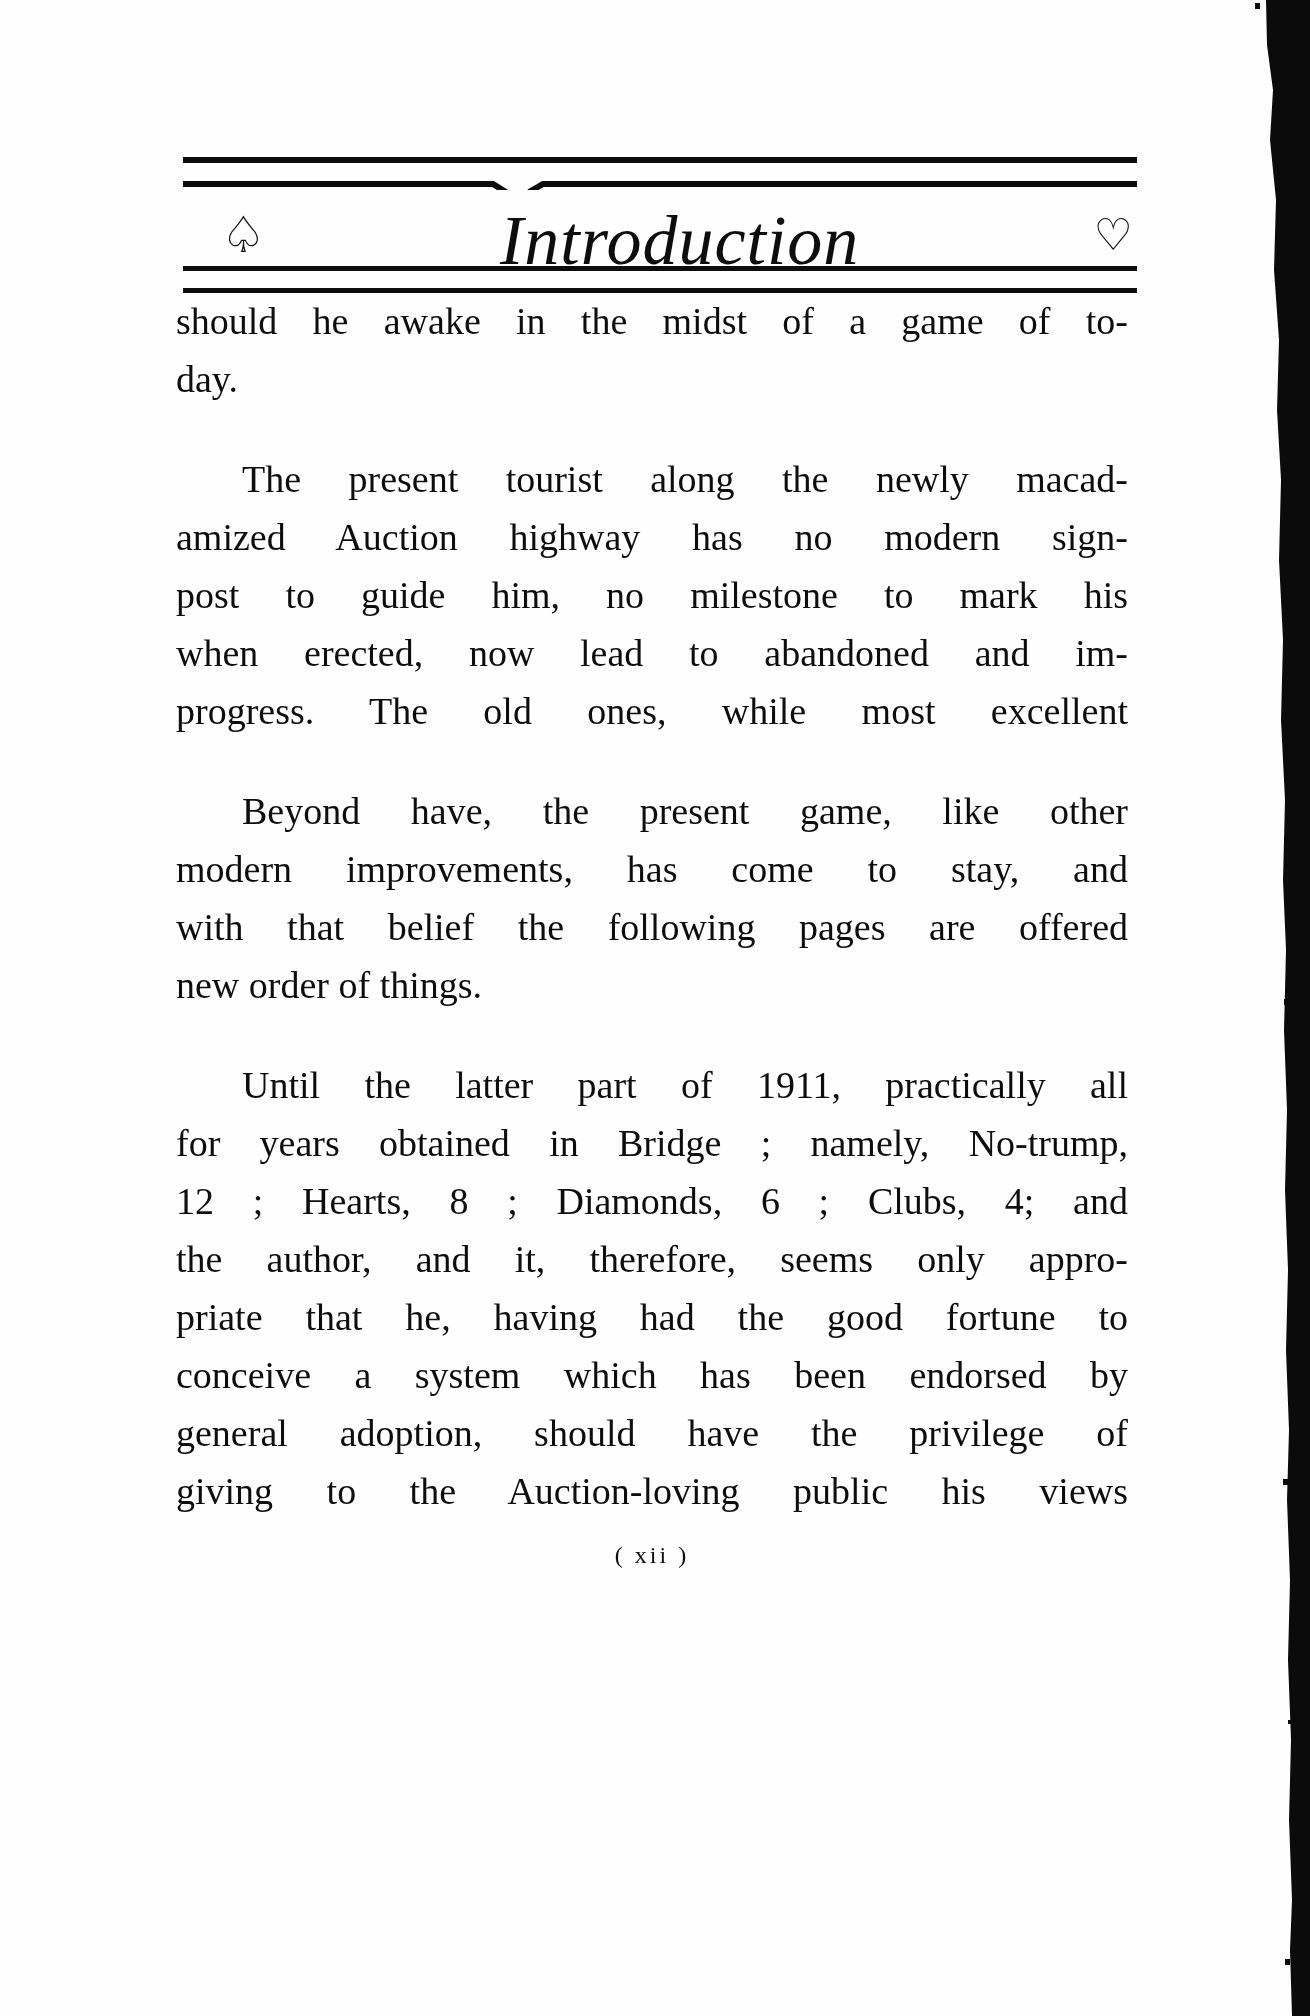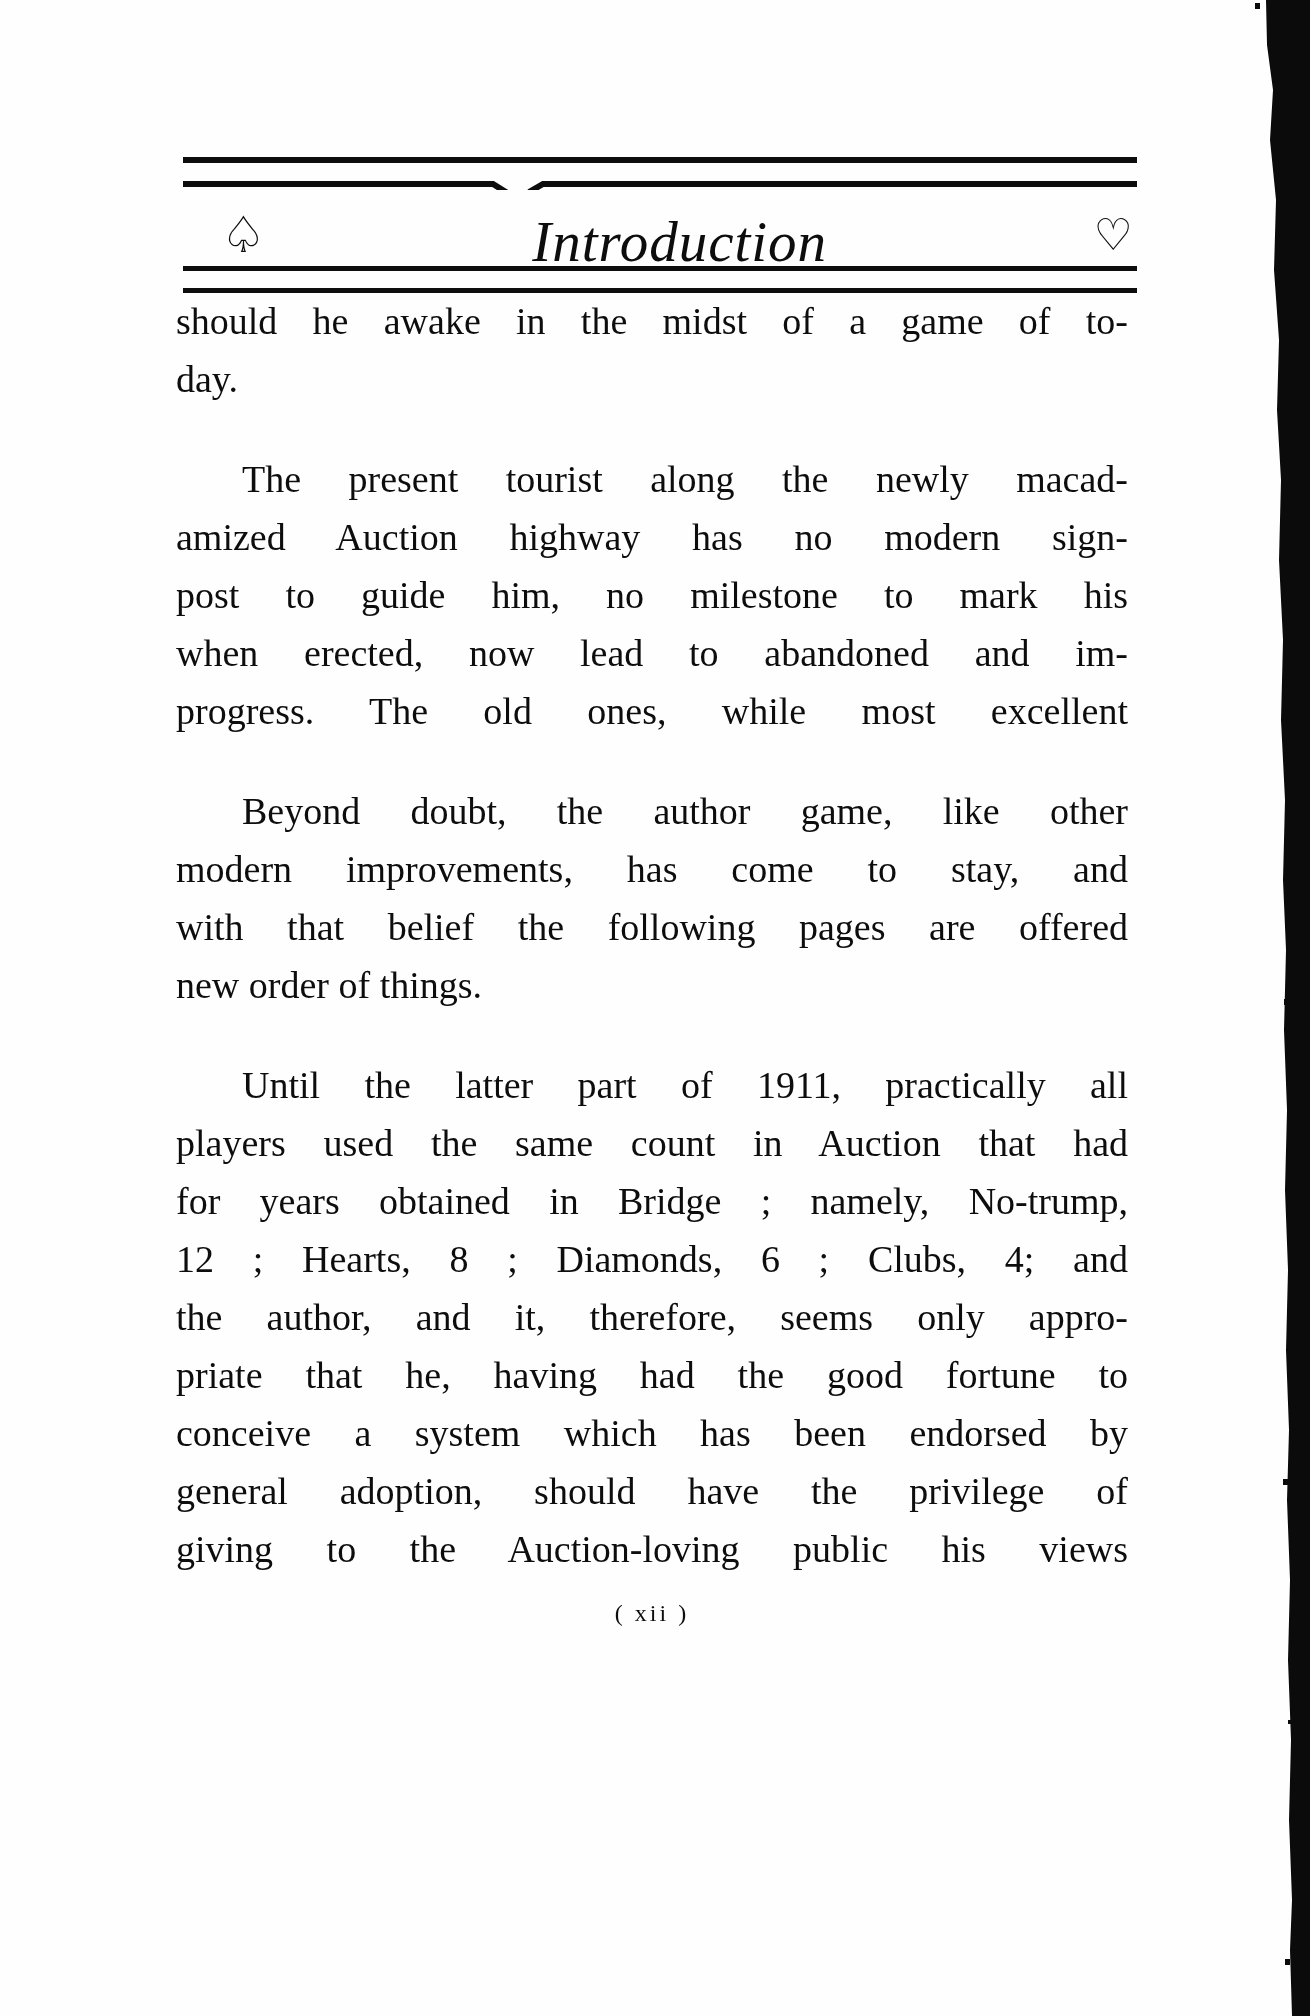--- a/index.html
+++ b/index.html
@@ -20,21 +20,21 @@
   
   .headrow{
     position:absolute;left:183px;top:196px;width:954px;height:78px;
     display:flex;align-items:center;
   }
   .suit{font-family:"DejaVu Sans",sans-serif;line-height:1;}
   .spade{font-size:50px;margin-left:38px;}
   .heart{font-size:44px;margin-right:4px;}
   .title{
     flex:1;text-align:center;
-    font-style:italic;font-size:57px;letter-spacing:1px;
+    font-style:italic;font-size:70px;letter-spacing:1px;
     transform:translateY(-2px);
     margin-top:16px;
   }
   
   .text{
     position:absolute;left:176px;top:292px;width:952px;
     font-size:38px;line-height:58px;
   }
   .line{text-align:justify;text-align-last:justify;white-space:normal;}
   .line.end{text-align-last:left;}
@@ -100,26 +100,25 @@
   </div>
 
   <div class="text">
     <div class="line">should he awake in the midst of a game of to-</div>
     <div class="line end">day.</div>
     <div class="line ind">The present tourist along the newly macad-</div>
     <div class="line">amized Auction highway has no modern sign-</div>
     <div class="line">post to guide him, no milestone to mark his</div>
     <div class="line">when erected, now lead to abandoned and im-</div>
     <div class="line">progress. The old ones, while most excellent</div>
-    <div class="line ind">Beyond doubt, the author game, like other</div>
+    <div class="line ind">Beyond have, the present game, like other</div>
     <div class="line">modern improvements, has come to stay, and</div>
     <div class="line">with that belief the following pages are offered</div>
     <div class="line end">new order of things.</div>
     <div class="line ind">Until the latter part of 1911, practically all</div>
-    <div class="line">players used the same count in Auction that had</div>
     <div class="line">for years obtained in Bridge ; namely, No-trump,</div>
     <div class="line">12 ; Hearts, 8 ; Diamonds, 6 ; Clubs, 4; and</div>
     <div class="line">the author, and it, therefore, seems only appro-</div>
     <div class="line">priate that he, having had the good fortune to</div>
     <div class="line">conceive a system which has been endorsed by</div>
     <div class="line">general adoption, should have the privilege of</div>
     <div class="line">giving to the Auction-loving public his views</div>
     <div class="folio">( xii )</div>
   </div>
 

